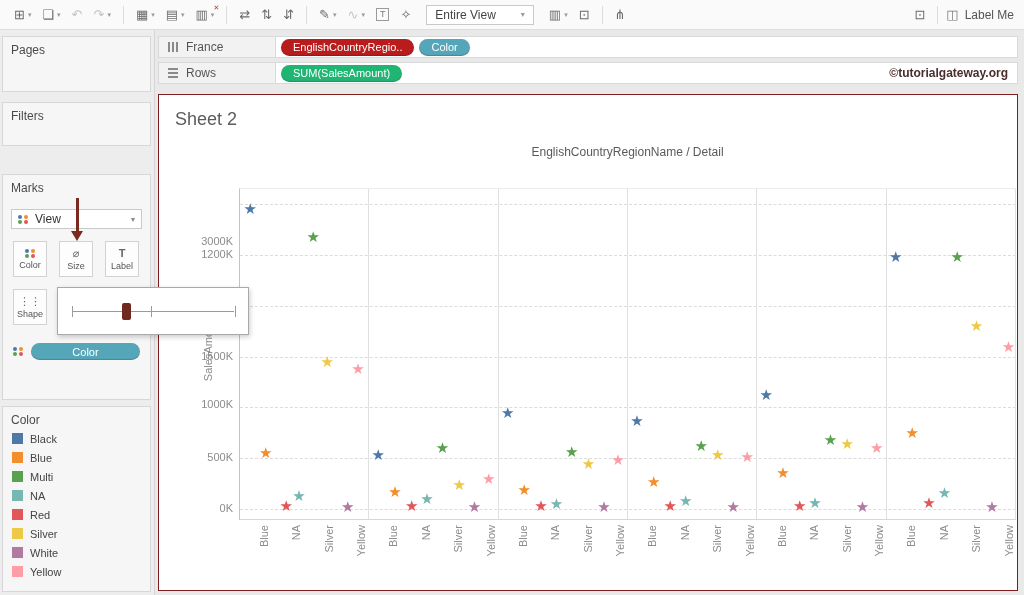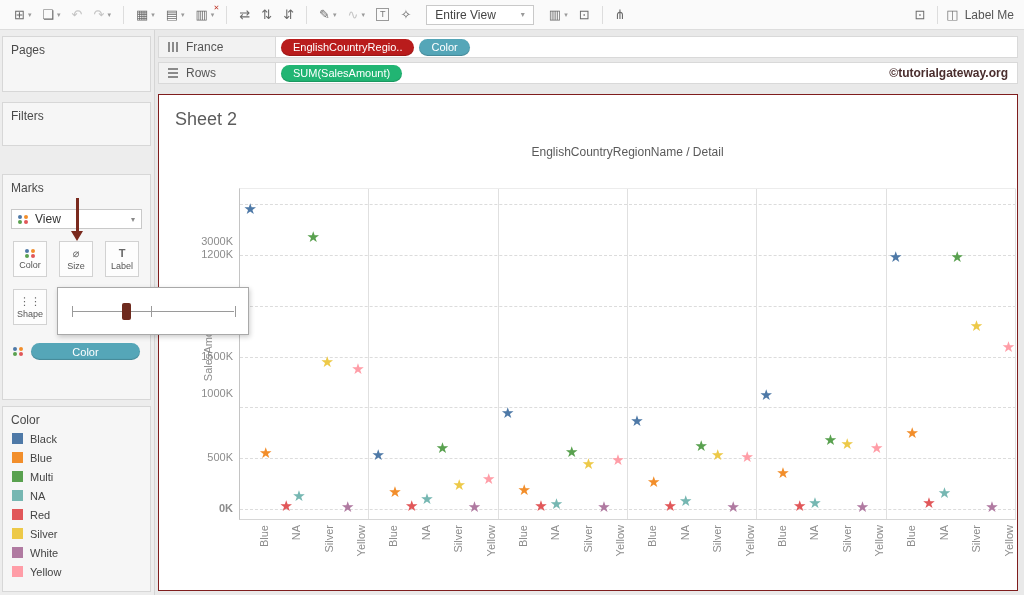--- a/index.html
+++ b/index.html
@@ -330,23 +330,23 @@
     <span class="pill" style="background: rgb(33, 181, 115);">SUM(SalesAmount)</span>
         <span class="watermark" style="color: rgb(74, 46, 46);">©tutorialgateway.org</span>
       </div>
   </div>
 
   <div class="worksheet">
     <div class="sheet-title">Sheet 2</div>
     <div class="chart-title">EnglishCountryRegionName / Detail</div>
     <div class="y-title">SalesAmo..</div>
     <div id="y-ticks">
-        <div class="ytick" style="top: 407px; font-weight: bold;">0K</div>
+        <div class="ytick" style="top: 407px;">0K</div>
         <div class="ytick" style="top: 356.167px;">500K</div>
-        <div class="ytick" style="top: 292px;">1000K</div>
+        <div class="ytick" style="top: 303px;">1000K</div>
         <div class="ytick" style="top: 254.5px;">1500K</div>
         <div class="ytick" style="top: 203.667px;">2000K</div>
         <div class="ytick" style="top: 152.833px;">1200K</div>
         <div class="ytick" style="top: 102px; margin-top: 38px;">3000K</div>
       </div>
     <div class="plot" id="plot">
         <div class="grid" style="top: 320px;"></div>
         <div class="grid" style="top: 269.167px;"></div>
         <div class="grid" style="top: 218.333px;"></div>
         <div class="grid" style="top: 167.5px;"></div>

